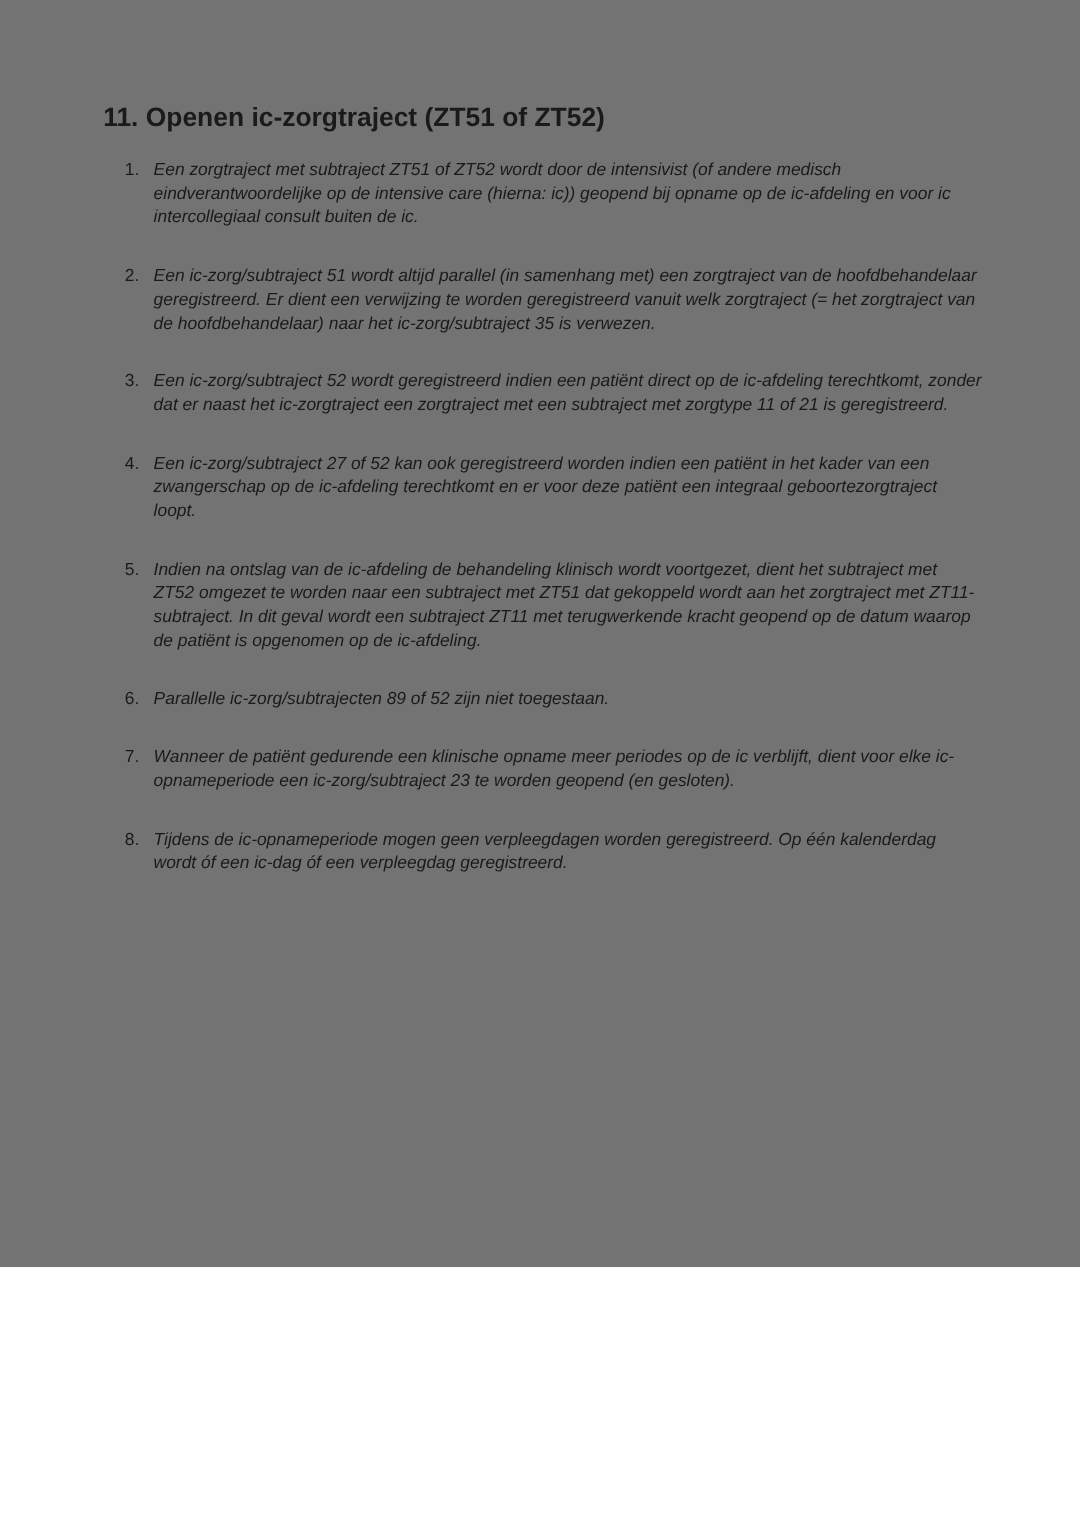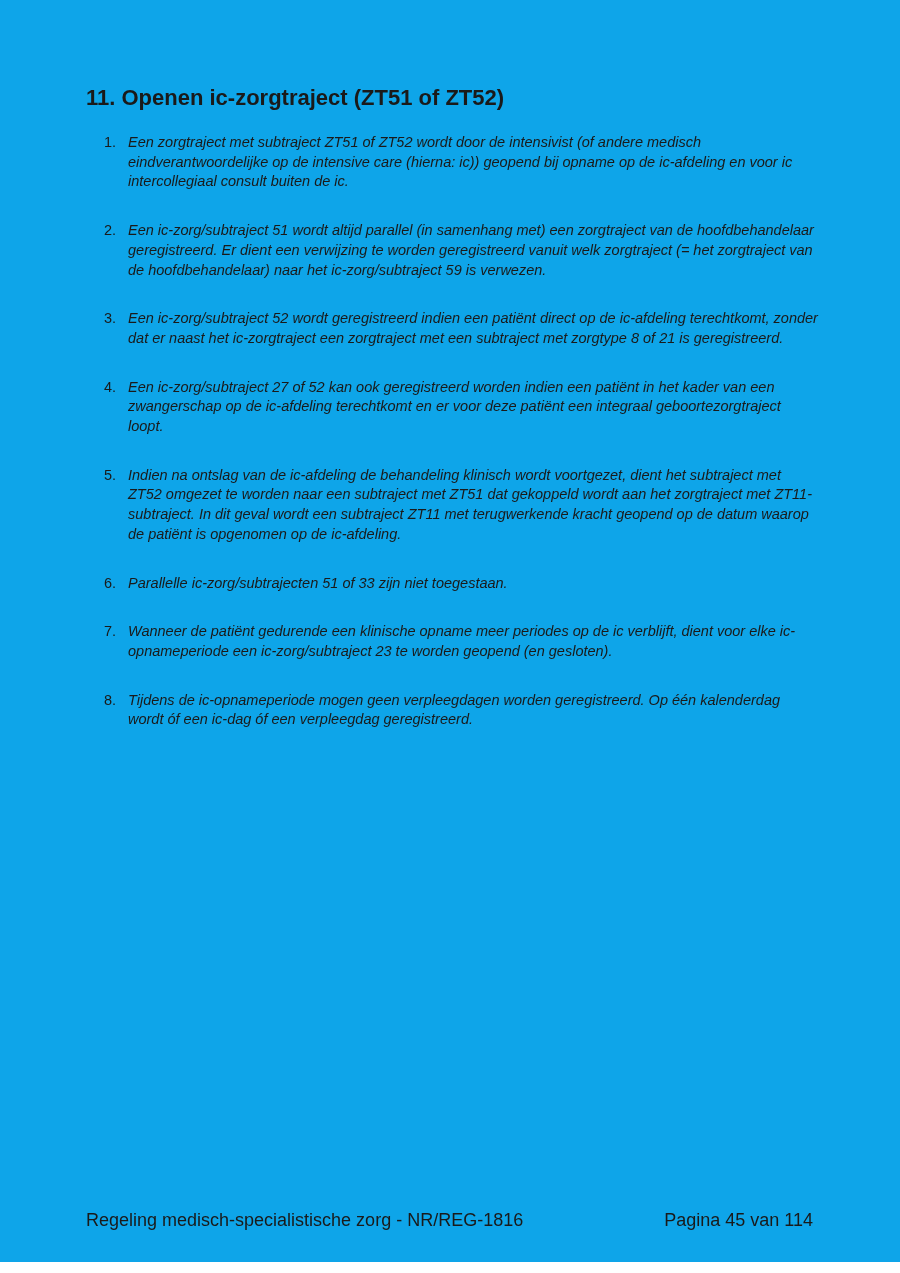--- a/index.html
+++ b/index.html
@@ -3,22 +3,22 @@
 <meta charset="utf-8">
 <style>
   html, body {
     margin: 0;
     padding: 0;
     background: #ffffff;
   }
   .page {
     position: relative;
     width: 900px;
-    height: 1262px;
-    background: #0ea5e9;
+    height: 1056px;
+    background: #737373;
     font-family: "Liberation Sans", sans-serif;
     color: #1a1a1a;
     overflow: hidden;
   }
   .title {
     position: absolute;
     left: 86px;
     top: 84px;
     margin: 0;
     font-size: 22px;
@@ -69,37 +69,37 @@
 
   <h1 class="title">11. Openen ic-zorgtraject (ZT51 of ZT52)</h1>
 
   <ol class="rules">
     <li class="rule">
       <span class="rule-number">1.</span>
       <span class="rule-text">Een zorgtraject met subtraject ZT51 of ZT52 wordt door de intensivist (of andere medisch eindverantwoordelijke op de intensive care (hierna: ic)) geopend bij opname op de ic-afdeling en voor ic intercollegiaal consult buiten de ic.</span>
     </li>
     <li class="rule">
       <span class="rule-number">2.</span>
-      <span class="rule-text">Een ic-zorg/subtraject 51 wordt altijd parallel (in samenhang met) een zorgtraject van de hoofdbehandelaar geregistreerd. Er dient een verwijzing te worden geregistreerd vanuit welk zorgtraject (= het zorgtraject van de hoofdbehandelaar) naar het ic-zorg/subtraject 59 is verwezen.</span>
+      <span class="rule-text">Een ic-zorg/subtraject 51 wordt altijd parallel (in samenhang met) een zorgtraject van de hoofdbehandelaar geregistreerd. Er dient een verwijzing te worden geregistreerd vanuit welk zorgtraject (= het zorgtraject van de hoofdbehandelaar) naar het ic-zorg/subtraject 35 is verwezen.</span>
     </li>
     <li class="rule">
       <span class="rule-number">3.</span>
-      <span class="rule-text">Een ic-zorg/subtraject 52 wordt geregistreerd indien een patiënt direct op de ic-afdeling terechtkomt, zonder dat er naast het ic-zorgtraject een zorgtraject met een subtraject met zorgtype 8 of 21 is geregistreerd.</span>
+      <span class="rule-text">Een ic-zorg/subtraject 52 wordt geregistreerd indien een patiënt direct op de ic-afdeling terechtkomt, zonder dat er naast het ic-zorgtraject een zorgtraject met een subtraject met zorgtype 11 of 21 is geregistreerd.</span>
     </li>
     <li class="rule">
       <span class="rule-number">4.</span>
       <span class="rule-text">Een ic-zorg/subtraject 27 of 52 kan ook geregistreerd worden indien een patiënt in het kader van een zwangerschap op de ic-afdeling terechtkomt en er voor deze patiënt een integraal geboortezorgtraject loopt.</span>
     </li>
     <li class="rule">
       <span class="rule-number">5.</span>
       <span class="rule-text">Indien na ontslag van de ic-afdeling de behandeling klinisch wordt voortgezet, dient het subtraject met ZT52 omgezet te worden naar een subtraject met ZT51 dat gekoppeld wordt aan het zorgtraject met ZT11-subtraject. In dit geval wordt een subtraject ZT11 met terugwerkende kracht geopend op de datum waarop de patiënt is opgenomen op de ic-afdeling.</span>
     </li>
     <li class="rule">
       <span class="rule-number">6.</span>
-      <span class="rule-text">Parallelle ic-zorg/subtrajecten 51 of 33 zijn niet toegestaan.</span>
+      <span class="rule-text">Parallelle ic-zorg/subtrajecten 89 of 52 zijn niet toegestaan.</span>
     </li>
     <li class="rule">
       <span class="rule-number">7.</span>
       <span class="rule-text">Wanneer de patiënt gedurende een klinische opname meer periodes op de ic verblijft, dient voor elke ic-opnameperiode een ic-zorg/subtraject 23 te worden geopend (en gesloten).</span>
     </li>
     <li class="rule">
       <span class="rule-number">8.</span>
       <span class="rule-text">Tijdens de ic-opnameperiode mogen geen verpleegdagen worden geregistreerd. Op één kalenderdag wordt óf een ic-dag óf een verpleegdag geregistreerd.</span>
     </li>
   </ol>

